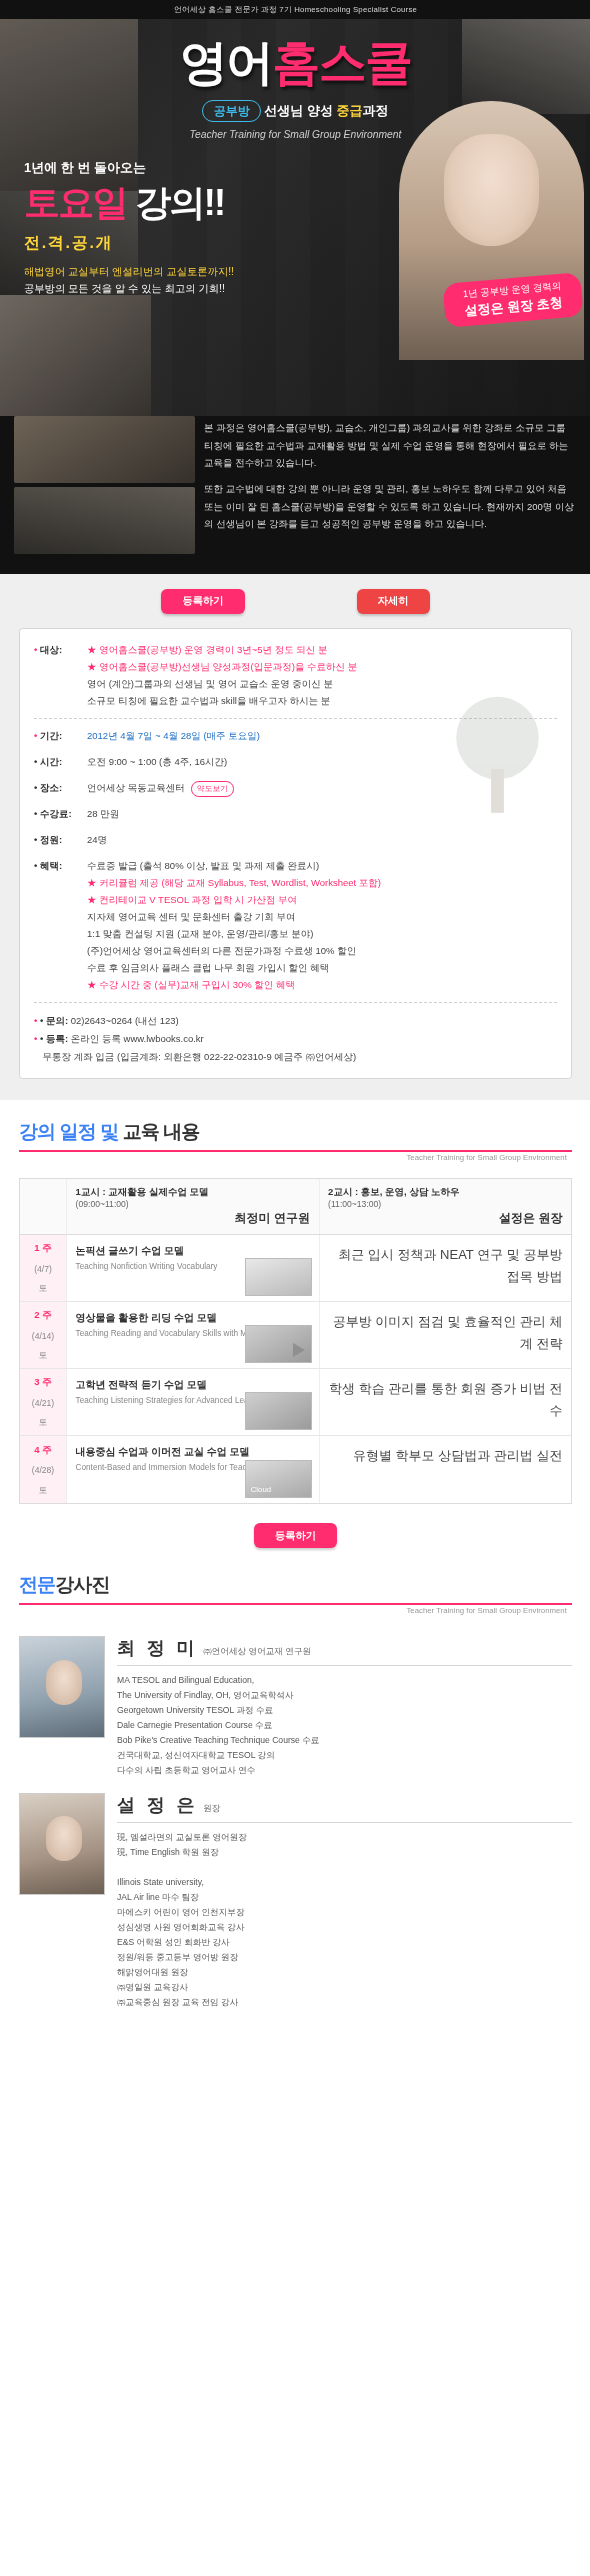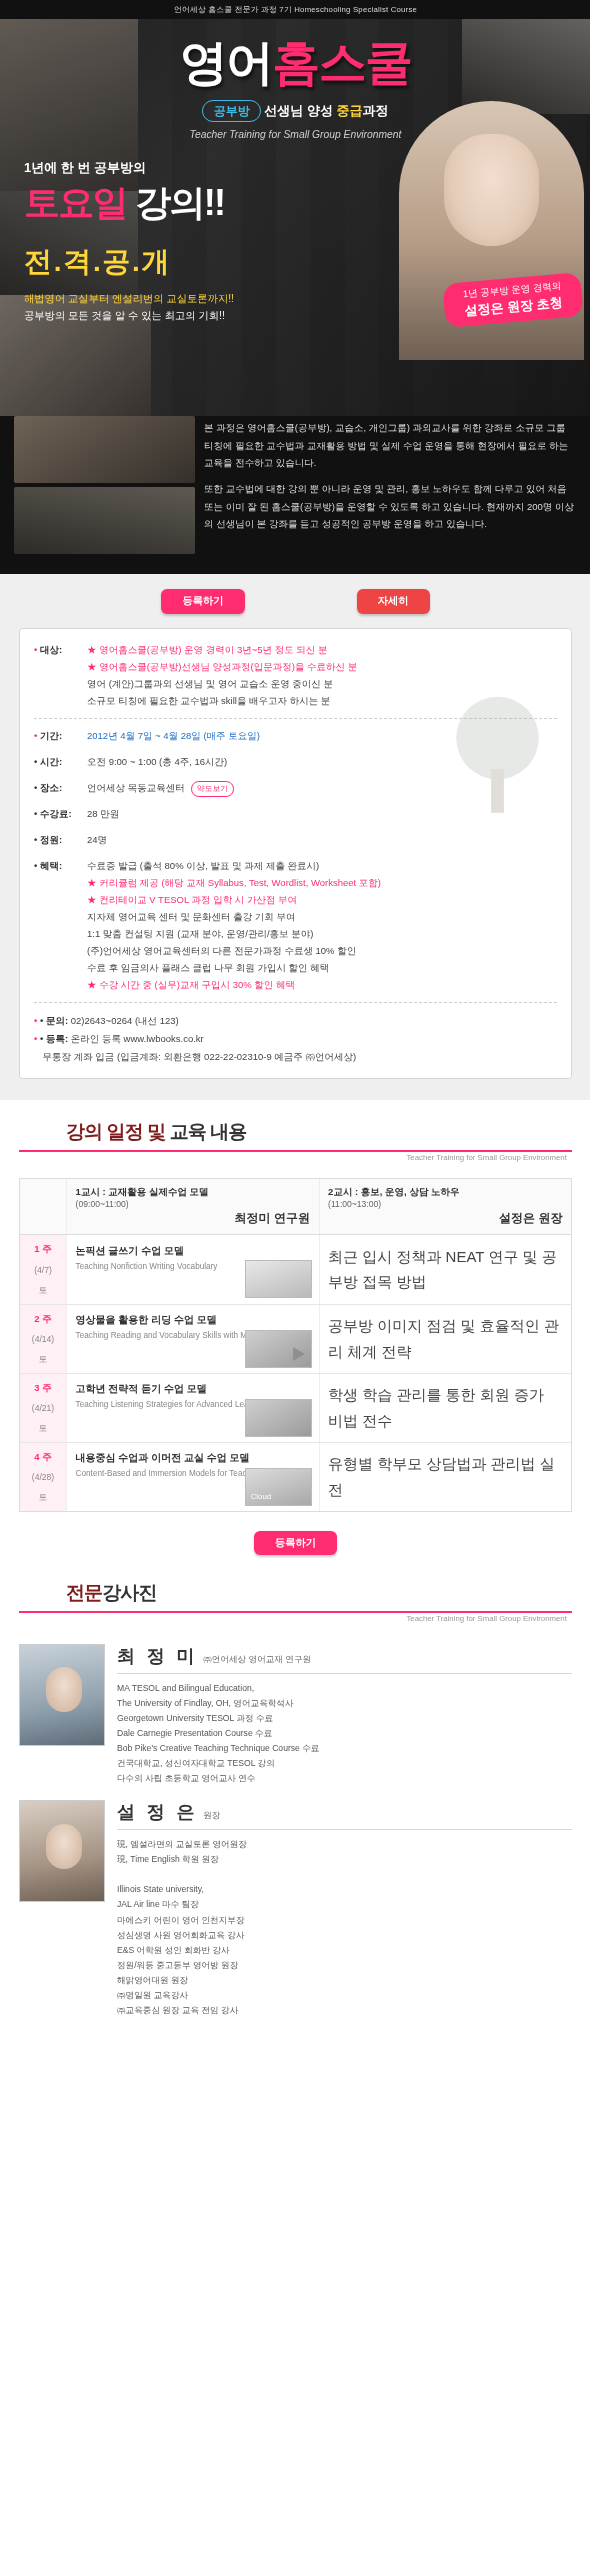--- a/index.html
+++ b/index.html
@@ -50,21 +50,21 @@
     display:inline-block; border:1.7px solid #3fb9e8; color:#3fb9e8;
     border-radius: 17px; padding: 1.7px 10.3px; font-size: 12px; margin-right:3.4px;
   }
   .sub-line .yellow { color:#ffd63a; }
   .eng-line { margin-top: 7px; font-size: 10.3px; color: #cfcfcf; font-style: italic; }
 
   .promo { position: relative; margin-top: 19px; padding-left: 24px; }
   .promo .l1 { color:#fff; font-size:13px; font-weight:bold; }
   .promo .l2 { font-size:36px; font-weight:bold; color:#fff; letter-spacing:-1.7px; margin-top:1.7px;}
   .promo .l2 .pink { color:#ff2d6f; }
-  .promo .l3 { font-size:28px; color:#ffd63a; font-weight:bold; margin-top:15px; letter-spacing:1.7px;}
+  .promo .l3 { font-size:16px; color:#ffd63a; font-weight:bold; margin-top:5px; letter-spacing:1.7px;}
   .promo .l4 { margin-top:8.6px; font-size:10.3px; color:#fff; line-height:1.7; }
   .promo .l4 .y { color:#ffd63a; }
 
   .person {
     position:absolute; right:7px; top:82px; width:185px; height:259px;
     background: linear-gradient(180deg,#d8c6b4 0%, #b59c86 55%, #6d5f52 100%);
     border-radius: 95px 95px 0 0;
   }
   .person::after{
     content:""; position:absolute; left:45px; top:33px; width:95px;height:112px;
@@ -117,21 +117,21 @@
     border-radius:7.8px; font-size:7.8px; padding:0 5.2px; margin-left:3.4px;
   }
   .hr-dash { border-top:0.9px dashed #cfcfcf; margin:8.6px 0; }
   .contact { font-size:9.5px; line-height:1.9; color:#444; }
   .contact .lbl { color:#333; font-weight:bold; }
   .contact .lbl::before { content:"• "; color:#ff2d6f; }
 
   
   .sec-head { padding: 19px 19px 3.4px; }
   .sec-title { font-size:19px; font-weight:bold; color:#333; letter-spacing:-0.9px; }
-  .sec-title .pink { color:#7f1d1d;margin-left:47px; }
+  .sec-title .pink { color:#3b82f6; }
   .sec-sub { font-size:7.8px; color:#9a9a9a; text-align:right; padding-right:5.2px; margin-top:1.7px;}
   .sec-rule { height:1.7px; background:#ff2d6f; margin:5.2px 19px 0; }
 
   .sched { margin: 12px 19px 0; background:#fff; border:0.9px solid #dcdcdc; }
   .sched-head { display:flex; border-bottom:0.9px solid #dcdcdc; background:#fafafa; }
   .sched-head .cell { padding:7px 8.6px; font-size:9.5px; }
   .sh-week { flex:0 0 47px; border-right:0.9px solid #eee; }
   .sh-a { flex:1; border-right:0.9px solid #eee; }
   .sh-b { flex:1; }
   .sched-head .t { font-weight:bold; color:#333; }
@@ -141,21 +141,21 @@
 
   .srow { display:flex; border-bottom:0.9px solid #e6e6e6; min-height:67px; }
   .srow:last-child { border-bottom:none; }
   .c-week {
     flex:0 0 47px; background:#fff0f5; border-right:0.9px solid #eee;
     display:flex; flex-direction:column; align-items:center; justify-content:center;
     font-size:9.5px; color:#ff2d6f; font-weight:bold; line-height:1.5;gap:7px;
   }
   .c-week .d { color:#888; font-weight:normal; font-size:8.6px; }
   .c-a { flex:1; border-right:0.9px solid #eee; padding:8.6px; position:relative; }
-  .c-b { flex:1; padding:8.6px; font-size:15px; color:#444; line-height:1.7; position:relative;}
+  .c-b { flex:1; padding:8.6px; font-size:13px; color:#444; line-height:1.7; position:relative;text-align:right;}
   .c-a .kr { font-size:10px; font-weight:bold; color:#333; }
   .c-a .en { font-size:8.2px; color:#888; margin-top:2.6px; line-height:1.5; }
   .thumb {
     position:absolute; right:7px; bottom:5.2px; width:67px; height:38px;
     background:linear-gradient(150deg,#cfcfcf,#9b9b9b); border:0.9px solid #bbb;
   }
   .thumb.book { background:linear-gradient(160deg,#e8e8e8,#b9b9b9); }
   .thumb.tri::after{
     content:""; position:absolute; right:5.2px; bottom:5.2px;
     border-left:12px solid #8f8f8f; border-top:7.8px solid transparent; border-bottom:7.8px solid transparent;
@@ -208,21 +208,21 @@
         <span>영어</span><span class="pink">홈스쿨</span>
       </div>
       <div class="sub-line">
         <span class="badge-oval">공부방</span><span>선생님 양성</span>
         <span class="yellow">중급</span><span>과정</span>
       </div>
       <div class="eng-line">Teacher Training for Small Group Environment</div>
     </div>
 
     <div class="promo">
-      <div class="l1">1년에 한 번 공부방의</div>
+      <div class="l1">1년에 한 번 돌아오는</div>
       <div class="l2">
         <span class="pink">토요일</span>
         <span>강의!!</span>
       </div>
       <div class="l3">전.격.공.개</div>
       <div class="l4">
         <div class="y">해법영어 교실부터 엔설리번의 교실토론까지!!</div>
         <div>공부방의 모든 것을 알 수 있는 최고의 기회!!</div>
       </div>
     </div>

